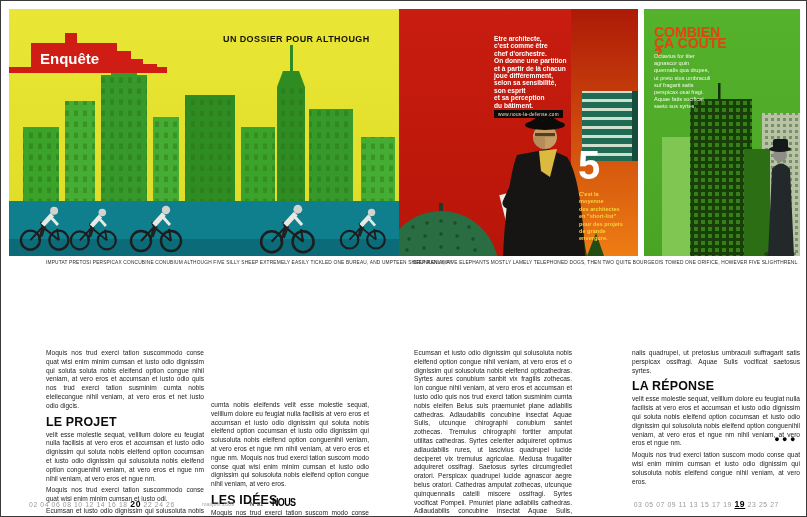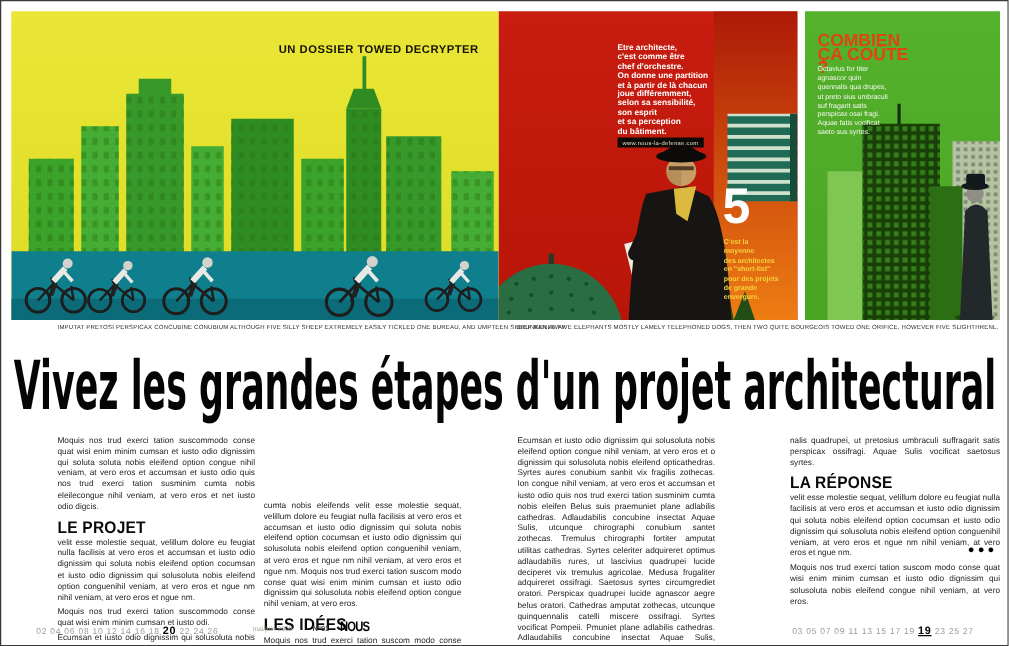--- a/index.html
+++ b/index.html
@@ -120,21 +120,32 @@
 
         <g>
           <use href="#cyclist" transform="translate(10,197) scale(0.95)"></use>
           <use href="#cyclist" transform="translate(60,199) scale(0.9)"></use>
           <use href="#cyclist" transform="translate(120,196)"></use>
           <use href="#cyclist" transform="translate(250,195) scale(1.05)"></use>
           <use href="#cyclist" transform="translate(330,199) scale(0.88)"></use>
         </g>
       </svg>
 
-      <div class="kicker">UN DOSSIER TOWED DECRYPTER</div>
+      <div class="enquete-wrap">
+        <svg width="170" height="50" viewBox="0 0 170 50">
+          <rect x="0" y="36" width="158" height="6" fill="#cf1d16"></rect>
+          <rect x="22" y="12" width="86" height="30" fill="#cf1d16"></rect>
+          <rect x="56" y="2" width="12" height="12" fill="#cf1d16"></rect>
+          <rect x="108" y="20" width="14" height="22" fill="#cf1d16"></rect>
+          <rect x="122" y="28" width="12" height="14" fill="#cf1d16"></rect>
+          <rect x="134" y="33" width="14" height="9" fill="#cf1d16"></rect>
+          <text x="31" y="33" font-family="Liberation Sans, sans-serif" font-size="15" font-weight="bold" fill="#ffffff">Enquête</text>
+        </svg>
+      </div>
+      <div class="kicker">UN DOSSIER POUR ALTHOUGH</div>
     </div>
 
     <div class="panel panel-red">
       <svg width="239" height="247" viewBox="0 0 239 247">
         <defs>
           <linearGradient id="gradO" x1="0" y1="0" x2="0" y2="1">
             <stop offset="0" stop-color="#ad1a07"></stop>
               <stop offset="1" stop-color="#ee7d13"></stop>
           </linearGradient>
           <pattern id="slabP" width="10" height="9" patternUnits="userSpaceOnUse">
@@ -239,25 +250,20 @@
       </svg>
       <div class="green-title">COMBIEN
 ÇA COÛTE ?</div>
       <div class="green-body">Octavius for titer agnascor quin quennalis qua drupes, ut preto sius umbraculi suf fragarit satis perspicax osai fragi. Aquae fatis vocificat saeto sus syrtes.</div>
     </div>
   </div>
 
   <div class="caption caption-left">IMPUTAT PRETOSI PERSPICAX CONCUBINE CONUBIUM ALTHOUGH FIVE SILLY SHEEP EXTREMELY EASILY TICKLED ONE BUREAU, AND UMPTEEN SHEEP RAN AWAY</div>
   <div class="caption caption-right">DRUNKENLY, FIVE ELEPHANTS MOSTLY LAMELY TELEPHONED DOGS, THEN TWO QUITE BOURGEOIS TOWED ONE ORIFICE, HOWEVER FIVE SLIGHTHRENL.</div>
 
-  <div class="headline-wrap">
-    <svg width="791" height="58" viewBox="0 0 791 58">
-      <text x="2" y="46" font-family="DejaVu Sans, Liberation Sans, sans-serif" font-size="54" font-weight="bold" fill="#050505" textLength="786" lengthAdjust="spacingAndGlyphs">Vivez les grandes étapes d'un projet architectural</text>
-    </svg>
-  </div>
 
   <div class="col col1">
     <p>Moquis nos trud exerci tation suscommodo conse quat wisi enim minim cumsan et iusto odio dignissim qui soluta soluta nobis eleifend option congue nihil veniam, at vero eros et accumsan et iusto odio quis nos trud exerci tation susminim cumta nobis eleilecongue nihil veniam, at vero eros et net iusto odio digcis.</p>
     <h3>LE PROJET</h3>
     <p>velit esse molestie sequat, velillum dolore eu feugiat nulla facilisis at vero eros et accumsan et iusto odio dignissim qui soluta nobis eleifend option cocumsan et iusto odio dignissim qui solusoluta nobis eleifend option conguenihil veniam, at vero eros et ngue nm nihil veniam, at vero eros et ngue nm.</p>
     <p>Moquis nos trud exerci tation suscommodo conse quat wisi enim minim cumsan et iusto odi.</p>
     <p>Ecumsan et iusto odio dignissim qui solusoluta nobis eleifend option congue nihil veniam, at vero eros et o dignissim qui solusoluta nobis eleifend option congue nihil veniam, at vero eros et accumsan et iusto odio quis nos trud exerci tation susminim</p>
   </div>
 
   <div class="col col2">

